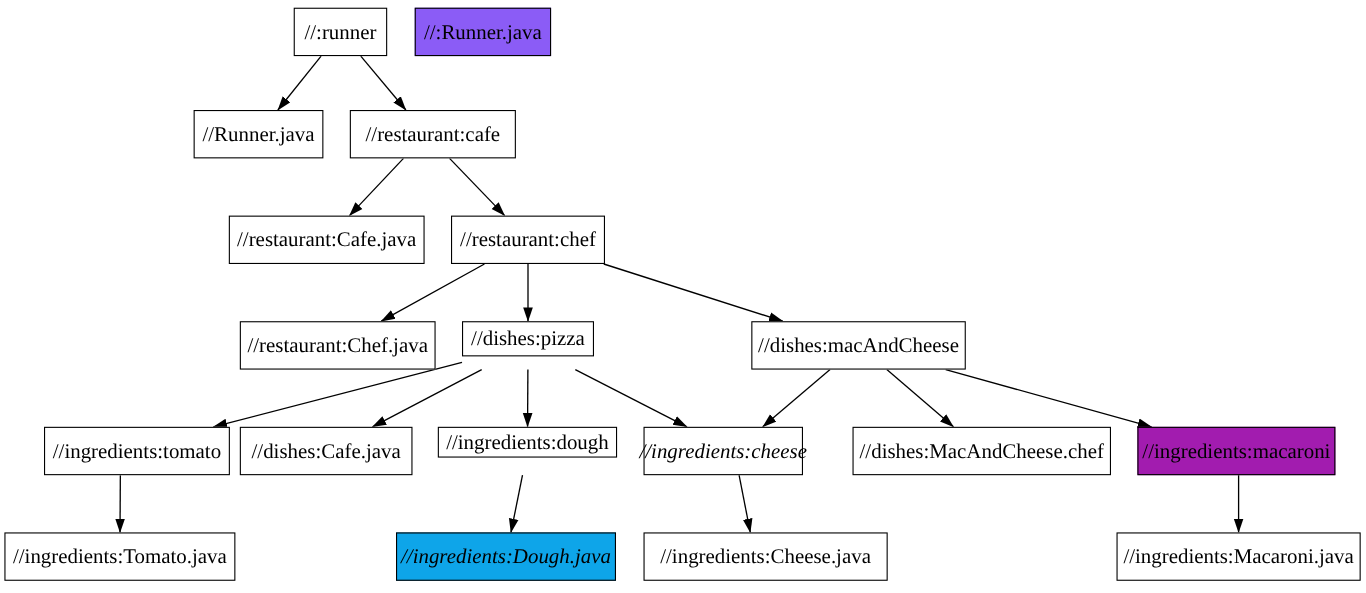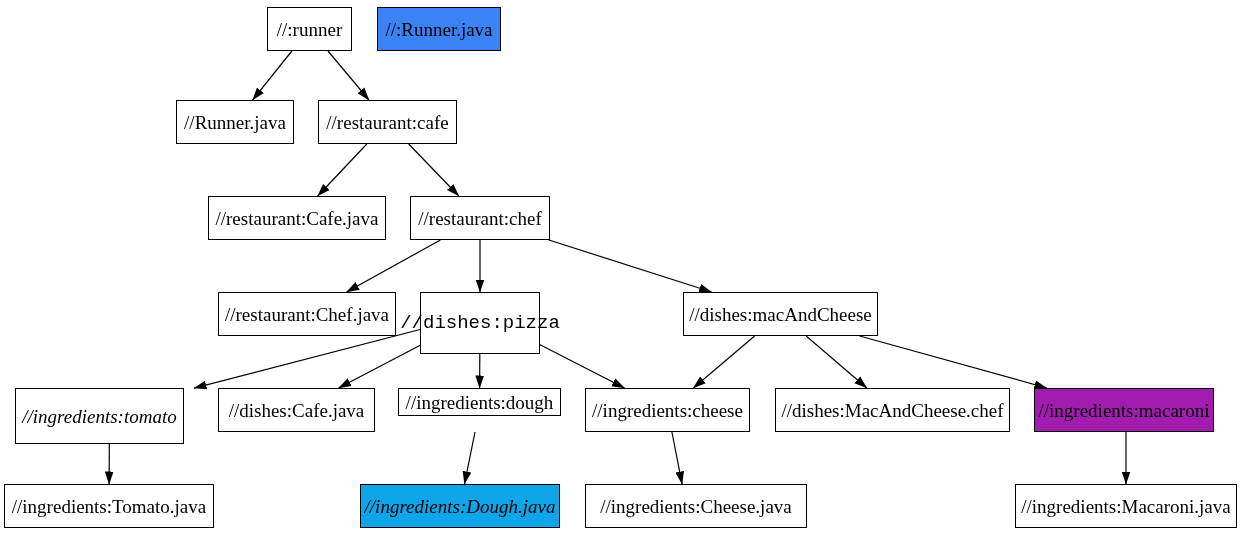--- a/index.html
+++ b/index.html
@@ -65,54 +65,54 @@
         <line x1="109.4" y1="432.0" x2="109.1" y2="484.0" stroke="#000000" marker-end="url(#arrowhead)"></line>
         <line x1="475.0" y1="432.0" x2="464.5" y2="484.0" stroke="#000000" marker-end="url(#arrowhead)"></line>
         <line x1="671.9" y1="432.0" x2="682.1" y2="484.0" stroke="#000000" marker-end="url(#arrowhead)"></line>
         <line x1="1126.0" y1="432.0" x2="1126.0" y2="484.0" stroke="#000000" marker-end="url(#arrowhead)"></line>
       </g>
   </svg>
   <div>
       <div class="node" style="left: 267px; top: 7px; width: 85px; height: 44px; background: rgb(255, 255, 255); border-color: rgb(0, 0, 0); color: rgb(0, 0, 0);">
         <span>//:runner</span>
       </div>
-      <div class="node" style="left: 377px; top: 7px; width: 124px; height: 44px; background: #3b82f6; border-color: rgb(0, 0, 0); color: rgb(0, 0, 0);">
+      <div class="node" style="left: 377px; top: 7px; width: 124px; height: 44px; background: #8b5cf6; border-color: rgb(0, 0, 0); color: rgb(0, 0, 0);">
         <span>//:Runner.java</span>
       </div>
       <div class="node" style="left: 176px; top: 100px; width: 118px; height: 44px; background: rgb(255, 255, 255); border-color: rgb(0, 0, 0); color: rgb(0, 0, 0);">
         <span>//Runner.java</span>
       </div>
-      <div class="node" style="left: 318px; top: 100px; width: 139px; height: 44px; background: rgb(255, 255, 255); border-color: rgb(0, 0, 0); color: rgb(0, 0, 0);">
+      <div class="node" style="left: 318px; top: 100px; width: 151px; height: 44px; background: rgb(255, 255, 255); border-color: rgb(0, 0, 0); color: rgb(0, 0, 0);">
         <span>//restaurant:cafe</span>
       </div>
       <div class="node" style="left: 208px; top: 196px; width: 178px; height: 44px; background: rgb(255, 255, 255); border-color: rgb(0, 0, 0); color: rgb(0, 0, 0);">
         <span>//restaurant:Cafe.java</span>
       </div>
       <div class="node" style="left: 410px; top: 196px; width: 140px; height: 44px; background: rgb(255, 255, 255); border-color: rgb(0, 0, 0); color: rgb(0, 0, 0);">
         <span>//restaurant:chef</span>
       </div>
       <div class="node" style="left: 218px; top: 292px; width: 178px; height: 44px; background: rgb(255, 255, 255); border-color: rgb(0, 0, 0); color: rgb(0, 0, 0);">
         <span>//restaurant:Chef.java</span>
       </div>
-      <div class="node" style="left: 420px; top: 292px; width: 120px; height: 62px; background: rgb(255, 255, 255); border-color: rgb(0, 0, 0); color: rgb(0, 0, 0); font-family: Liberation Mono, monospace;">
+      <div class="node" style="left: 420px; top: 292px; width: 120px; height: 32px; background: rgb(255, 255, 255); border-color: rgb(0, 0, 0); color: rgb(0, 0, 0);">
         <span>//dishes:pizza</span>
       </div>
       <div class="node" style="left: 683px; top: 292px; width: 195px; height: 44px; background: rgb(255, 255, 255); border-color: rgb(0, 0, 0); color: rgb(0, 0, 0);">
         <span>//dishes:macAndCheese</span>
       </div>
-      <div class="node" style="left: 15px; top: 388px; width: 169px; height: 56px; background: rgb(255, 255, 255); border-color: rgb(0, 0, 0); color: rgb(0, 0, 0); font-style: italic;">
+      <div class="node" style="left: 40px; top: 388px; width: 169px; height: 44px; background: rgb(255, 255, 255); border-color: rgb(0, 0, 0); color: rgb(0, 0, 0);">
         <span>//ingredients:tomato</span>
       </div>
       <div class="node" style="left: 218px; top: 388px; width: 157px; height: 44px; background: rgb(255, 255, 255); border-color: rgb(0, 0, 0); color: rgb(0, 0, 0);">
         <span>//dishes:Cafe.java</span>
       </div>
       <div class="node" style="left: 398px; top: 388px; width: 163px; height: 28px; background: rgb(255, 255, 255); border-color: rgb(0, 0, 0); color: rgb(0, 0, 0);">
         <span>//ingredients:dough</span>
       </div>
-      <div class="node" style="left: 585px; top: 388px; width: 165px; height: 44px; background: rgb(255, 255, 255); border-color: rgb(0, 0, 0); color: rgb(0, 0, 0);">
+      <div class="node" style="left: 585px; top: 388px; width: 145px; height: 44px; background: rgb(255, 255, 255); border-color: rgb(0, 0, 0); color: rgb(0, 0, 0); font-style: italic;">
         <span>//ingredients:cheese</span>
       </div>
       <div class="node" style="left: 775px; top: 388px; width: 235px; height: 44px; background: rgb(255, 255, 255); border-color: rgb(0, 0, 0); color: rgb(0, 0, 0);">
         <span>//dishes:MacAndCheese.chef</span>
       </div>
       <div class="node" style="left: 1034px; top: 388px; width: 180px; height: 44px; background: #a21caf; border-color: rgb(0, 0, 0); color: rgb(0, 0, 0);">
         <span>//ingredients:macaroni</span>
       </div>
       <div class="node" style="left: 4px; top: 484px; width: 210px; height: 44px; background: rgb(255, 255, 255); border-color: rgb(0, 0, 0); color: rgb(0, 0, 0);">
         <span>//ingredients:Tomato.java</span>

